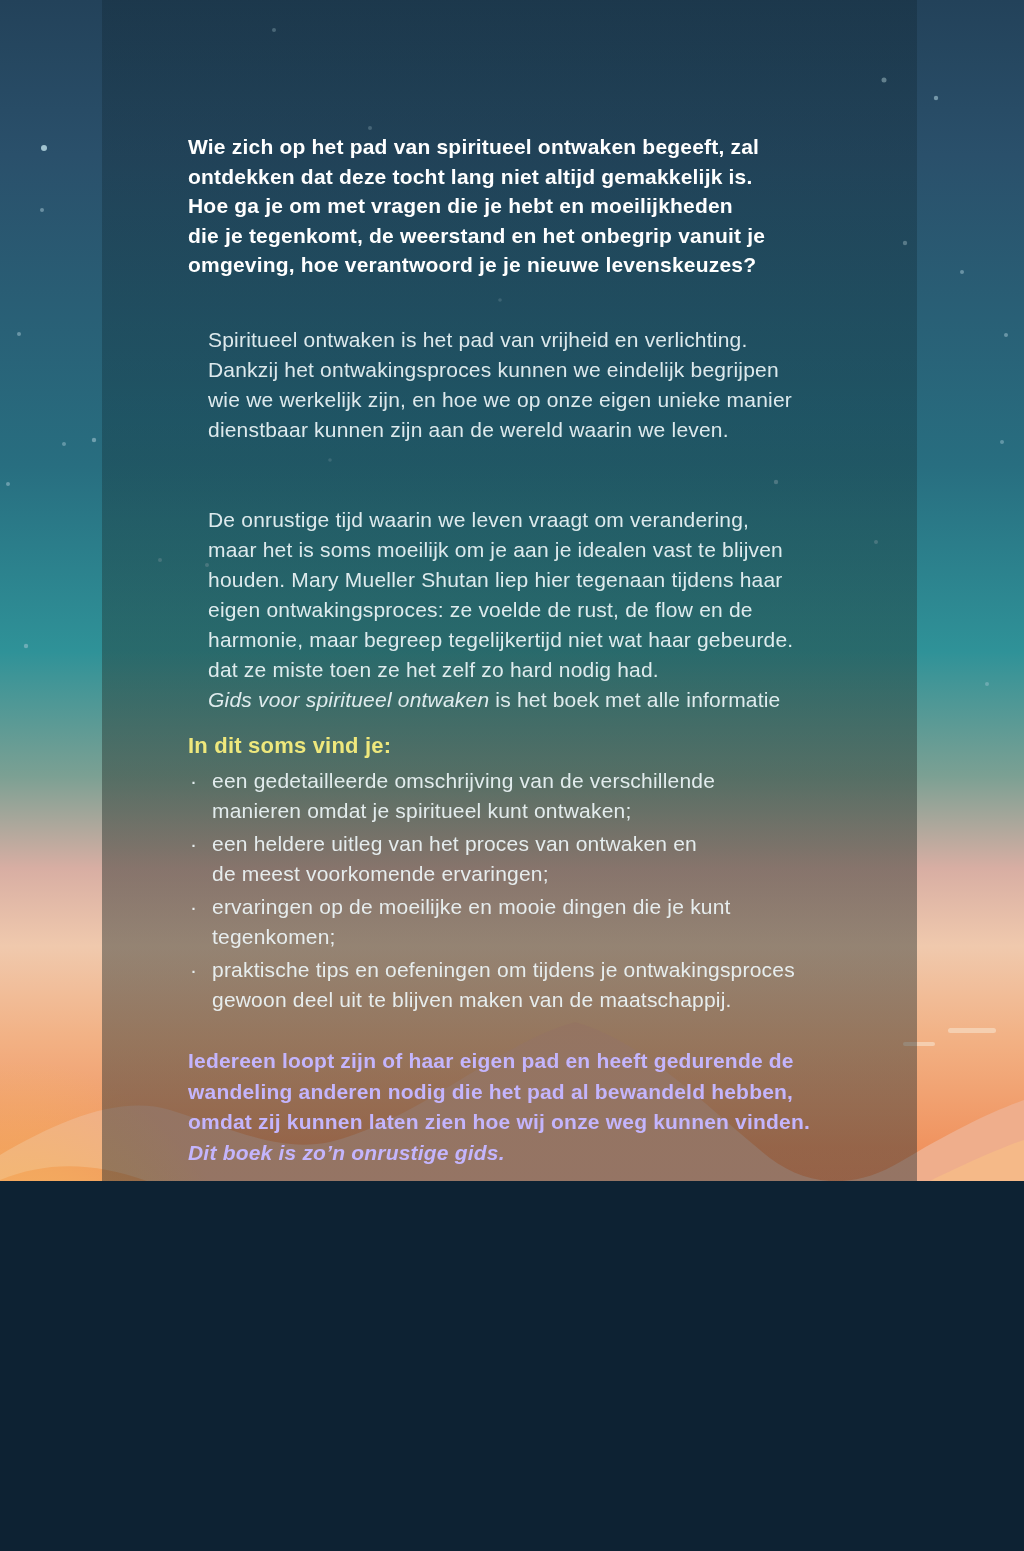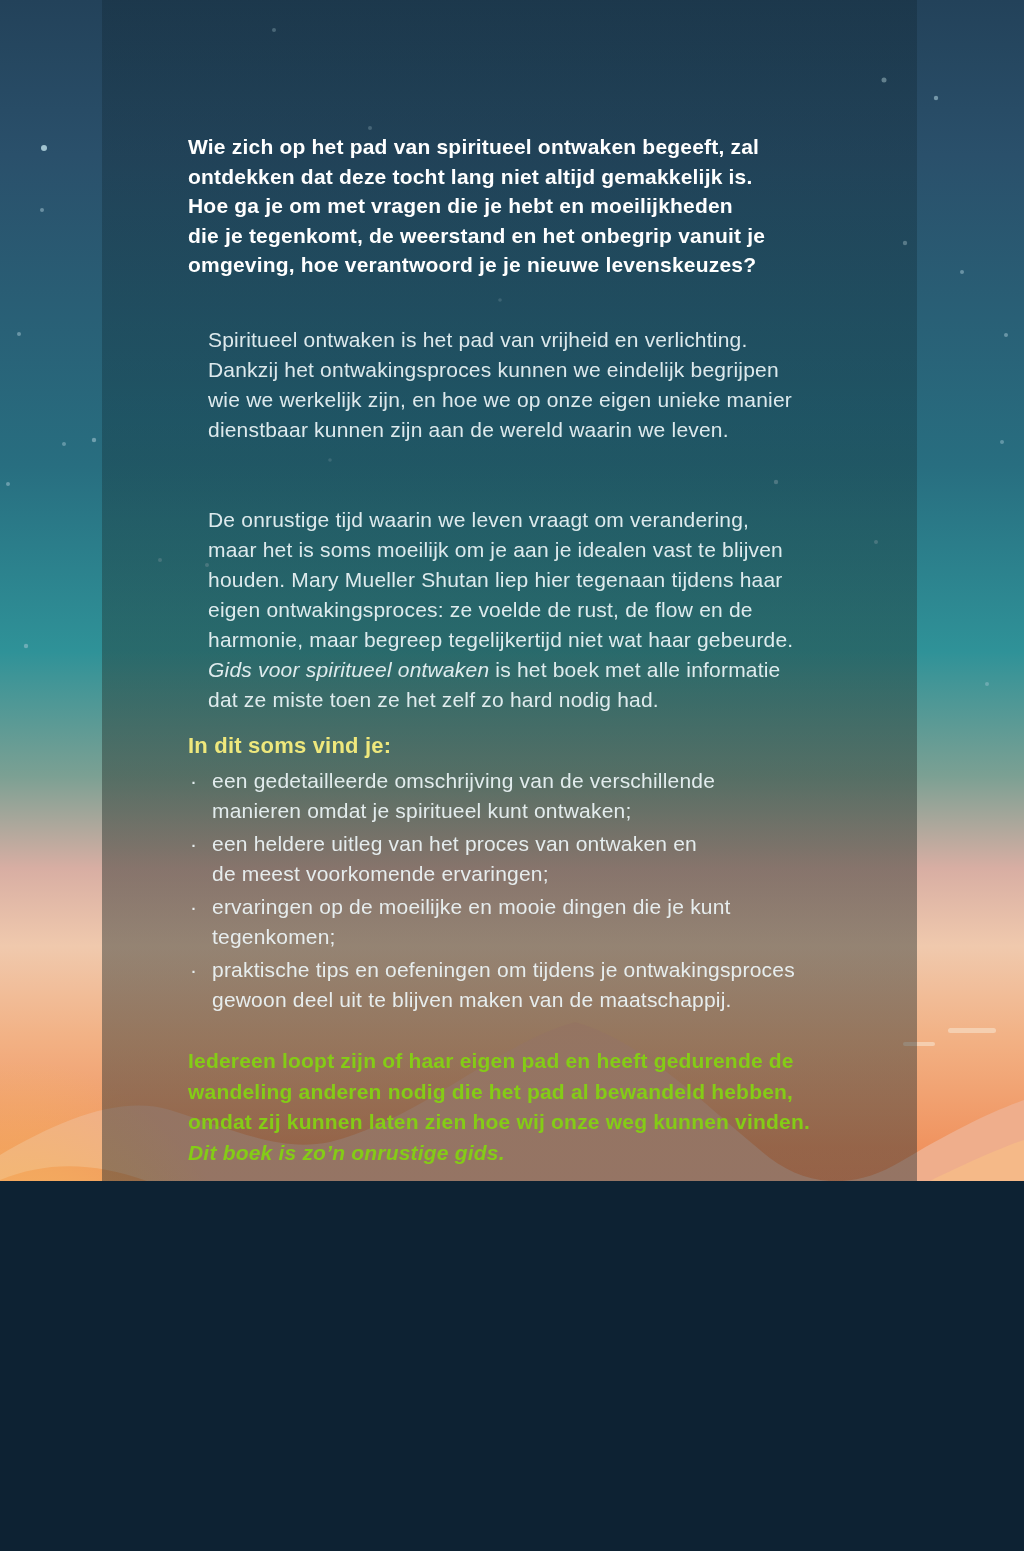--- a/index.html
+++ b/index.html
@@ -12,21 +12,21 @@
             rgba(8,26,34,0.25) 0%,
             rgba(8,30,36,0.28) 35%,
             rgba(34,48,42,0.42) 58%,
             rgba(36,46,40,0.45) 72%,
             rgba(14,30,40,0.40) 100%);}
   .content{position:absolute;left:188px;top:0;width:700px;color:#ffffff;}
   .block{position:absolute;left:0;}
   .lines{white-space:pre-line;}
   .bold{font-weight:700;font-size:21px;line-height:29.5px;color:#ffffff;letter-spacing:0.2px;}
   .light{font-weight:400;font-size:21px;line-height:30px;color:rgba(238,246,248,0.92);letter-spacing:0.2px;margin-left:20px;}
-  .semibold{font-weight:700;font-size:21px;line-height:30.5px;color:#84cc16;letter-spacing:0.2px;}
+  .semibold{font-weight:700;font-size:21px;line-height:30.5px;color:#c4b5fd;letter-spacing:0.2px;}
   .italic{font-style:italic;}
   .heading{font-weight:700;font-size:22px;line-height:30px;color:#efe87c;letter-spacing:0.2px;}
   ul.bullets{list-style:none;margin:0;padding:0;}
   ul.bullets li{position:relative;padding-left:24px;margin:0 0 3px 0;}
   ul.bullets li .dot{position:absolute;left:2px;top:0;}
   
   .logo{position:absolute;left:186px;top:1396px;width:136px;text-align:center;}
   .logo svg{display:block;margin:0 auto;}
   .logo .pubname{margin-top:6px;font-family:Liberation Mono, monospace;
                  font-size:17px;color:#ffffff;letter-spacing:0.5px;white-space:nowrap;}
@@ -151,22 +151,22 @@
 Dankzij het ontwakingsproces kunnen we eindelijk begrijpen
 wie we werkelijk zijn, en hoe we op onze eigen unieke manier
 dienstbaar kunnen zijn aan de wereld waarin we leven.</div>
 
     <div class="block light" style="top:505px;">
       <div class="lines">De onrustige tijd waarin we leven vraagt om verandering,
 maar het is soms moeilijk om je aan je idealen vast te blijven
 houden. Mary Mueller Shutan liep hier tegenaan tijdens haar
 eigen ontwakingsproces: ze voelde de rust, de flow en de
 harmonie, maar begreep tegelijkertijd niet wat haar gebeurde.</div>
+      <div>dat ze miste toen ze het zelf zo hard nodig had.</div>
       <div><span class="italic">Gids voor spiritueel ontwaken</span><span> is het boek met alle informatie</span></div>
-      <div>dat ze miste toen ze het zelf zo hard nodig had.</div>
     </div>
 
     <div class="block heading" style="top:731px;">In dit soms vind je:</div>
 
     <ul class="bullets block light" style="top:766px;">
       <li>
         <span class="dot">·</span>
         <div class="lines">een gedetailleerde omschrijving van de verschillende
 manieren omdat je spiritueel kunt ontwaken;</div>
       </li>

